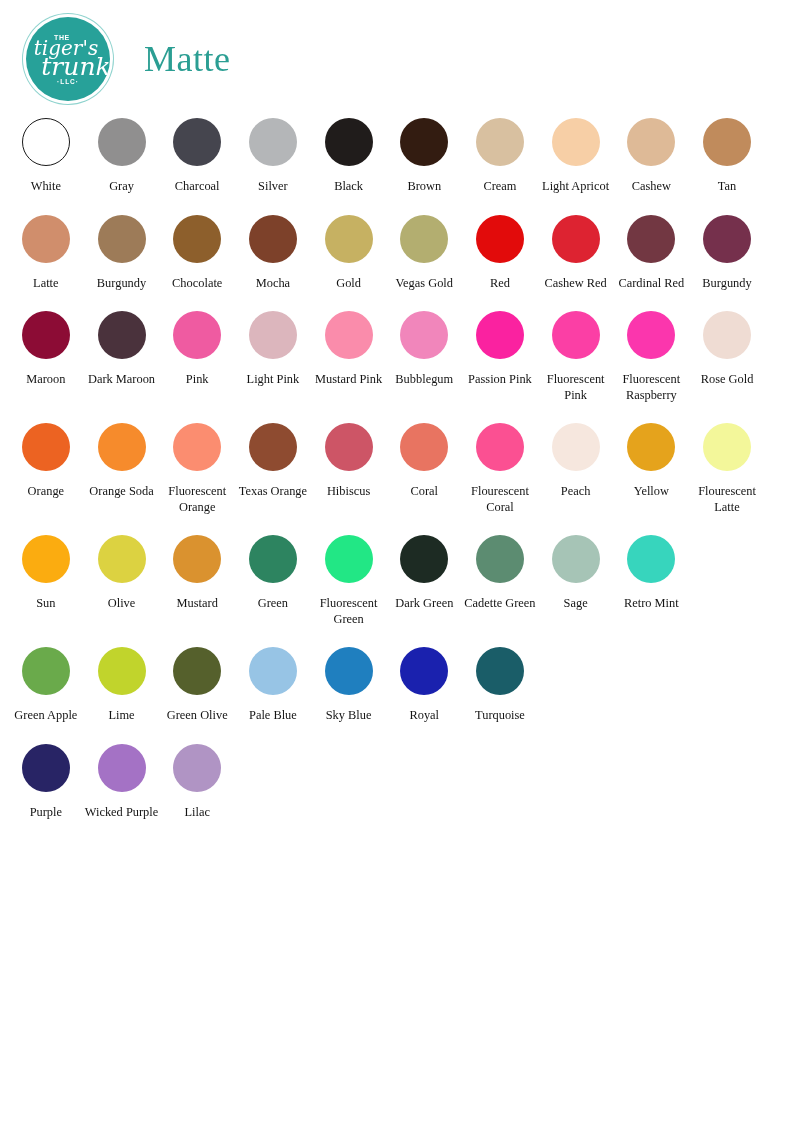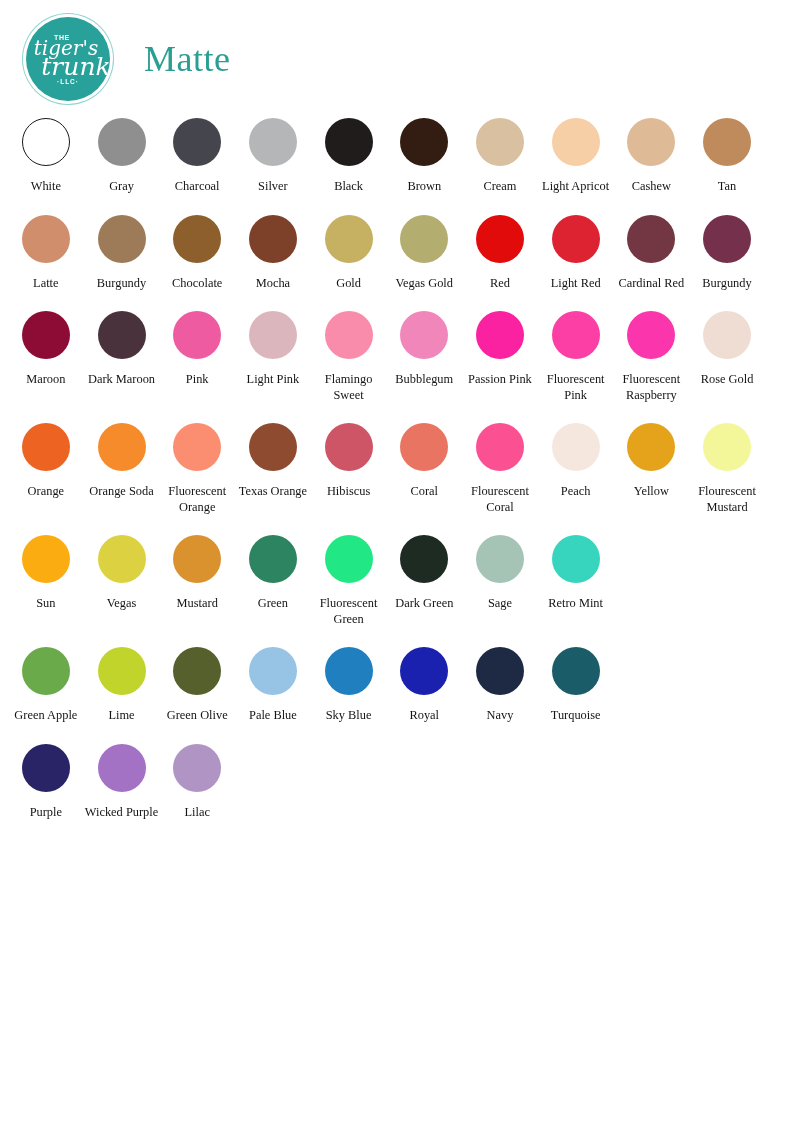--- a/index.html
+++ b/index.html
@@ -198,21 +198,21 @@
       <div class="cell">
         <div class="swatch" style="background: rgb(179, 174, 112);"></div>
         <div class="label">Vegas Gold</div>
       </div>
       <div class="cell">
         <div class="swatch" style="background: rgb(226, 11, 11);"></div>
         <div class="label">Red</div>
       </div>
       <div class="cell">
         <div class="swatch" style="background: rgb(221, 35, 49);"></div>
-        <div class="label">Light Red</div>
+        <div class="label">Cashew Red</div>
       </div>
       <div class="cell">
         <div class="swatch" style="background: rgb(114, 55, 66);"></div>
         <div class="label">Cardinal Red</div>
       </div>
       <div class="cell">
         <div class="swatch" style="background: rgb(117, 48, 76);"></div>
         <div class="label">Burgundy</div>
       </div>
     </div>
@@ -228,21 +228,21 @@
       <div class="cell">
         <div class="swatch" style="background: rgb(239, 91, 161);"></div>
         <div class="label">Pink</div>
       </div>
       <div class="cell">
         <div class="swatch" style="background: rgb(220, 182, 189);"></div>
         <div class="label">Light Pink</div>
       </div>
       <div class="cell">
         <div class="swatch" style="background: rgb(250, 140, 171);"></div>
-        <div class="label">Flamingo Sweet</div>
+        <div class="label">Mustard Pink</div>
       </div>
       <div class="cell">
         <div class="swatch" style="background: rgb(241, 134, 187);"></div>
         <div class="label">Bubblegum</div>
       </div>
       <div class="cell">
         <div class="swatch" style="background: rgb(250, 34, 160);"></div>
         <div class="label">Passion Pink</div>
       </div>
       <div class="cell">
@@ -290,49 +290,53 @@
       <div class="cell">
         <div class="swatch" style="background: rgb(246, 231, 222);"></div>
         <div class="label">Peach</div>
       </div>
       <div class="cell">
         <div class="swatch" style="background: rgb(229, 163, 28);"></div>
         <div class="label">Yellow</div>
       </div>
       <div class="cell">
         <div class="swatch" style="background: rgb(243, 247, 154);"></div>
-        <div class="label">Flourescent Mustard</div>
+        <div class="label">Flourescent Latte</div>
       </div>
     </div>
     <div class="row">
       <div class="cell">
         <div class="swatch" style="background: rgb(251, 172, 16);"></div>
         <div class="label">Sun</div>
       </div>
       <div class="cell">
         <div class="swatch" style="background: rgb(220, 210, 65);"></div>
-        <div class="label">Vegas</div>
+        <div class="label">Olive</div>
       </div>
       <div class="cell">
         <div class="swatch" style="background: rgb(218, 146, 47);"></div>
         <div class="label">Mustard</div>
       </div>
       <div class="cell">
         <div class="swatch" style="background: rgb(45, 132, 96);"></div>
         <div class="label">Green</div>
       </div>
       <div class="cell">
         <div class="swatch" style="background: rgb(34, 231, 133);"></div>
         <div class="label">Fluorescent Green</div>
       </div>
       <div class="cell">
         <div class="swatch" style="background: rgb(29, 43, 35);"></div>
         <div class="label">Dark Green</div>
       </div>
       <div class="cell">
+        <div class="swatch" style="background: rgb(92, 140, 113);"></div>
+        <div class="label">Cadette Green</div>
+      </div>
+      <div class="cell">
         <div class="swatch" style="background: rgb(166, 196, 182);"></div>
         <div class="label">Sage</div>
       </div>
       <div class="cell">
         <div class="swatch" style="background: rgb(55, 213, 189);"></div>
         <div class="label">Retro Mint</div>
       </div>
     </div>
     <div class="row">
       <div class="cell">
@@ -353,24 +357,20 @@
       </div>
       <div class="cell">
         <div class="swatch" style="background: rgb(31, 127, 191);"></div>
         <div class="label">Sky Blue</div>
       </div>
       <div class="cell">
         <div class="swatch" style="background: rgb(26, 33, 174);"></div>
         <div class="label">Royal</div>
       </div>
       <div class="cell">
-        <div class="swatch" style="background: rgb(30, 42, 68);"></div>
-        <div class="label">Navy</div>
-      </div>
-      <div class="cell">
         <div class="swatch" style="background: rgb(26, 93, 104);"></div>
         <div class="label">Turquoise</div>
       </div>
     </div>
     <div class="row">
       <div class="cell">
         <div class="swatch" style="background: rgb(40, 36, 101);"></div>
         <div class="label">Purple</div>
       </div>
       <div class="cell">

